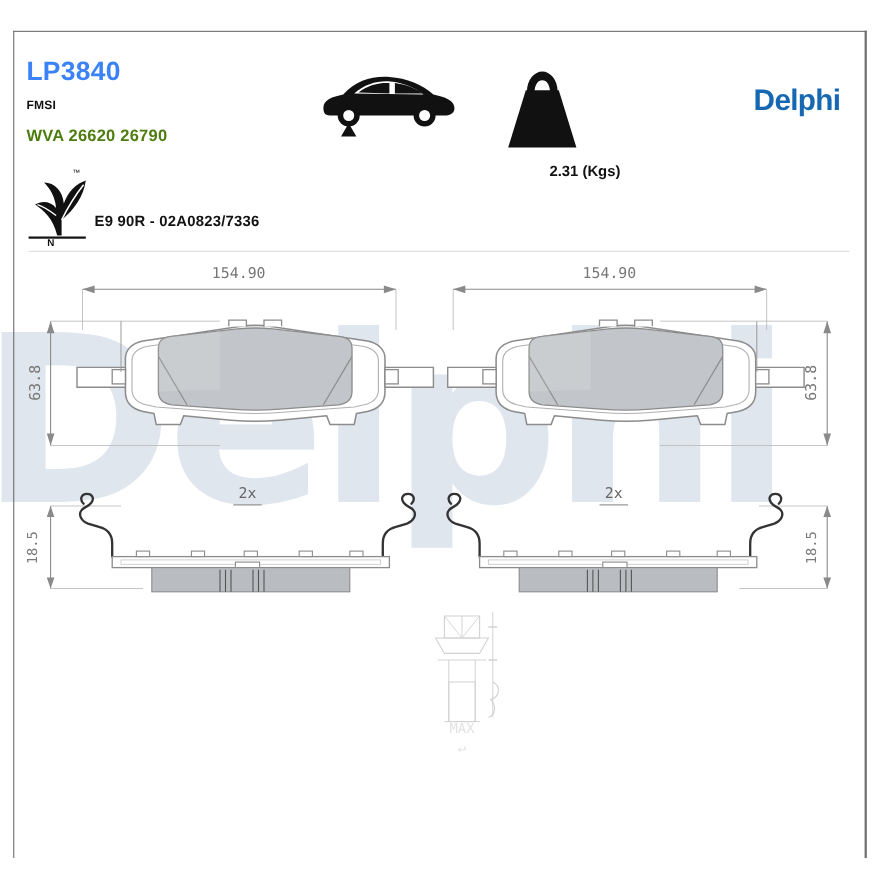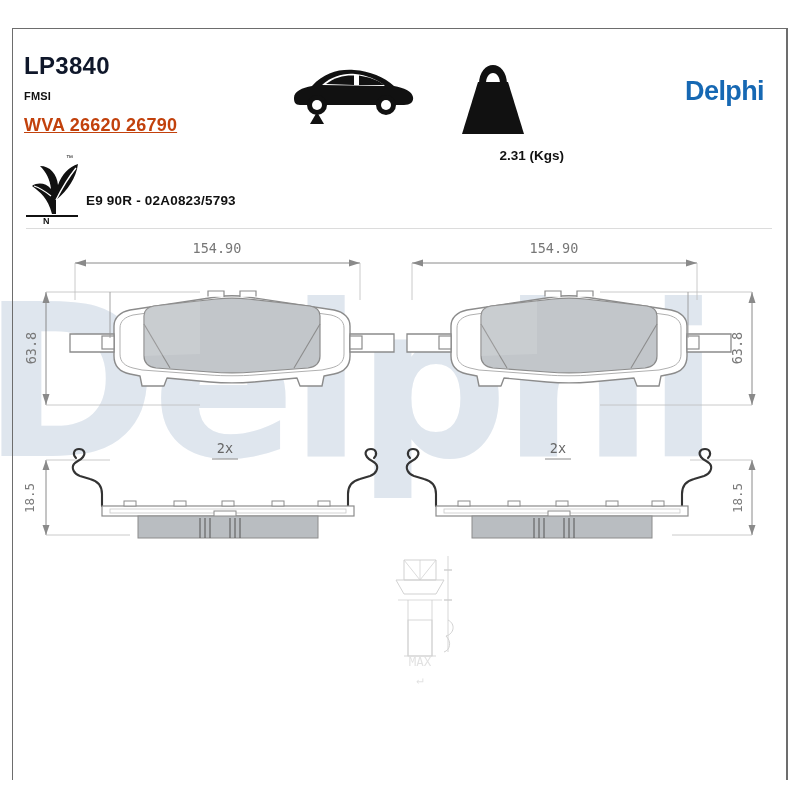--- a/index.html
+++ b/index.html
@@ -11,23 +11,23 @@
   
   #frame{position:absolute;left:12px;top:28px;width:776px;height:752px;
          border:1.5px solid #6d6d6d;border-right:none;border-bottom:none;
          box-sizing:border-box;background:transparent;}
   #frame-right{position:absolute;left:786px;top:28px;width:1.5px;height:752px;background:#6d6d6d;}
 
   
   #header{position:absolute;left:14px;top:30px;width:772px;height:198px;}
 
   #part-no{position:absolute;left:10px;top:22px;font-size:24px;font-weight:bold;
-           letter-spacing:.3px;color:#0f172a;}
+           letter-spacing:.3px;color:#3b82f6;}
   #fmsi{position:absolute;left:10px;top:60px;font-size:11px;font-weight:bold;color:#111;letter-spacing:.2px;}
-  #wva{position:absolute;left:10px;top:85px;font-size:18px;font-weight:bold;color:#c2410c;letter-spacing:.2px;text-decoration:underline;}
+  #wva{position:absolute;left:10px;top:85px;font-size:15px;font-weight:bold;color:#4d7c0f;letter-spacing:.2px;}
 
   
   #eco{position:absolute;left:12px;top:122px;width:56px;height:64px;}
   #eco svg{display:block;}
   #eco-line{position:absolute;left:12px;top:185px;width:52px;height:1.6px;background:#111;}
   #eco-n{position:absolute;left:29px;top:186px;font-size:9px;font-weight:bold;color:#111;}
   #eco-tm{position:absolute;left:52px;top:124px;font-size:7px;color:#111;}
   #homolog{position:absolute;left:72px;top:163px;font-size:13.5px;font-weight:bold;color:#111;letter-spacing:.2px;}
 
   
@@ -78,21 +78,21 @@
       <svg width="56" height="64" viewBox="0 0 56 64">
         <path d="M26 62 C22 46 14 40 6 34 C12 30 20 31 25 37 C24 27 20 20 14 14 C24 14 31 22 32 33 C36 22 43 15 52 12 C50 26 42 38 30 48 L30 62 Z" fill="#111"></path>
         <path d="M30 48 C36 36 42 26 50 16" stroke="#fff" stroke-width="1.4" fill="none"></path>
         <path d="M25 44 C20 40 14 36 8 34" stroke="#fff" stroke-width="1.2" fill="none"></path>
       </svg>
     </div>
     <div id="eco-tm">™</div>
     <div id="eco-line"></div>
     <div id="eco-n">N</div>
 
-    <div id="homolog">E9 90R - 02A0823/5793</div>
+    <div id="homolog">E9 90R - 02A0823/7336</div>
 
     <div id="car-icon">
       <svg width="132" height="64" viewBox="0 0 132 64">
         <path d="M8 34 C8 27 16 24 26 22 C38 9 52 5 68 6 C84 7 98 13 108 22 C118 24 126 27 127 33 C128 38 124 41 118 41 L14 41 C9 41 8 38 8 34 Z" fill="#111"></path>
         <path d="M36 21 C46 12 58 9 69 10 C80 11 91 15 99 22 Z" fill="#fff"></path>
         <path d="M40 20 C49 13 59 11 68 11.5 L68 21 Z" fill="#111"></path>
         <path d="M73 11.5 C83 13 92 16 98 21 L73 21 Z" fill="#111"></path>
         <circle cx="31" cy="41" r="10" fill="#111"></circle>
         <circle cx="31" cy="41" r="5" fill="#fff"></circle>
         <circle cx="100" cy="41" r="10" fill="#111"></circle>

